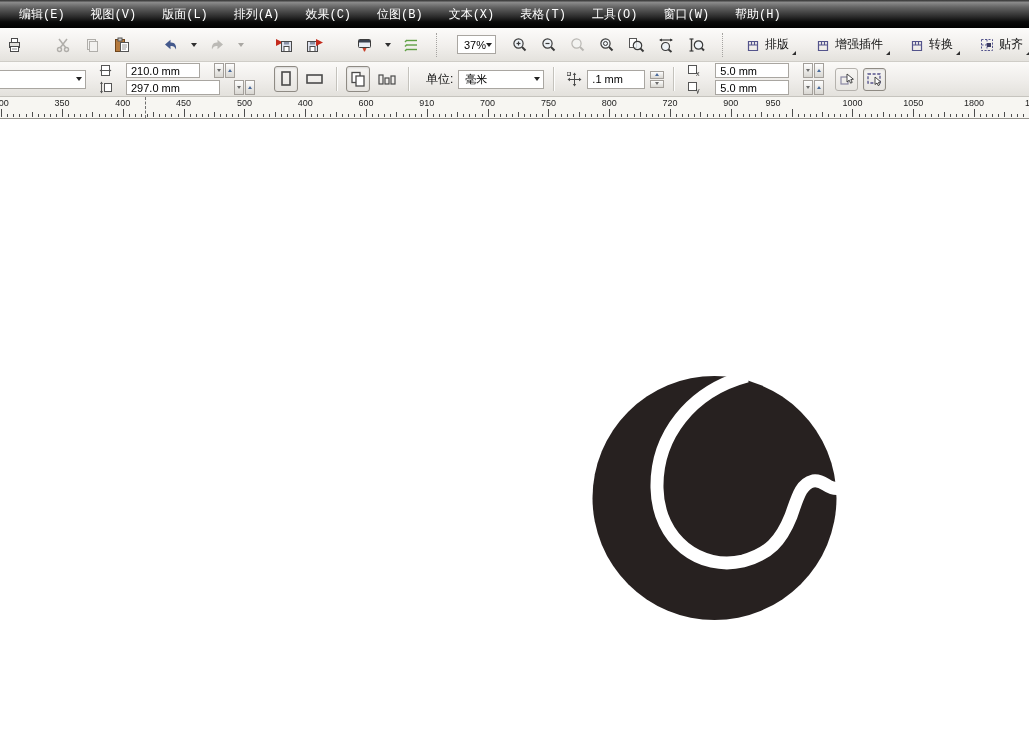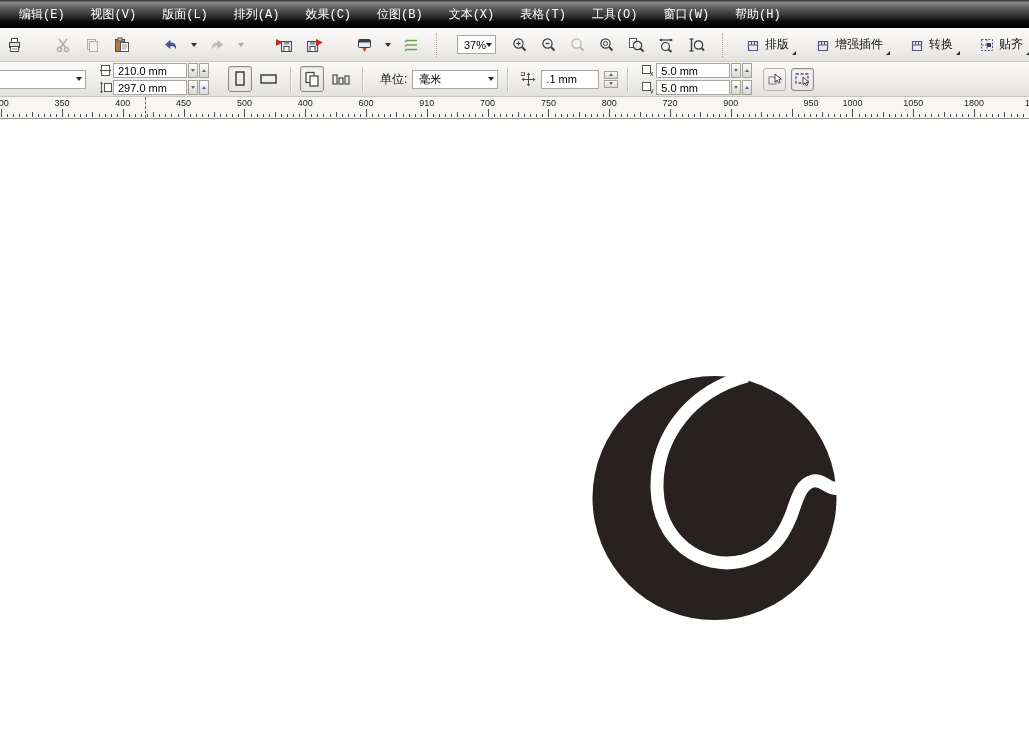--- a/index.html
+++ b/index.html
@@ -34,21 +34,21 @@
 
   .combo { background:#fff; border:1px solid #a9a6a1; height:19px; display:flex; align-items:center; justify-content:space-between; font-size:11px; padding:0 3px 0 6px; }
   .combo .tri-dn { border-top-color:#222; }
   .zoom-combo { width:90px; margin:0 4px; }
 
   .docker-btn { position:relative; display:flex; align-items:center; gap:4px; height:24px; padding:0 9px 0 6px; font-size:12px; color:#111; white-space:nowrap; }
   .corner { position:absolute; right:2px; bottom:2px; width:0; height:0; border-left:4px solid transparent; border-bottom:4px solid #2f2f2f; }
 
   
   .dimcol { display:flex; flex-direction:column; gap:2px; }
-  .dimrow { display:flex; align-items:center; gap:1px; }
+  .dimrow { display:flex; align-items:center; gap:14px; }
   .field { background:#fff; border:1px solid #a9a6a1; height:15px; font-size:11px; display:flex; align-items:center; padding:0 4px; }
   .spin-h { display:flex; gap:1px; }
   .spin-h .sbtn { width:10px; height:15px; background:linear-gradient(#fefefe,#d9d7d2); border:1px solid #a39f9a; display:flex; align-items:center; justify-content:center; }
   .sbtn .t-dn { width:0;height:0;border-left:2.5px solid transparent;border-right:2.5px solid transparent;border-top:3.5px solid #6b6b6b; }
   .sbtn .t-up { width:0;height:0;border-left:2.5px solid transparent;border-right:2.5px solid transparent;border-bottom:3.5px solid #4a6a9a; }
   .spin-v { display:flex; flex-direction:column; gap:1px; }
   .spin-v .sbtn { width:14px; height:8px; background:linear-gradient(#fefefe,#d9d7d2); border:1px solid #a39f9a; display:flex; align-items:center; justify-content:center; }
   .toggle { width:24px; height:26px; display:flex; align-items:center; justify-content:center; border:1px solid transparent; }
   .toggle.pressed { border:1px solid #8f8b84; border-radius:3px; background:linear-gradient(#f6f5f3,#e7e5e1); box-shadow:inset 0 1px 2px rgba(0,0,0,.12); }
   .lbl { font-size:12px; color:#111; white-space:nowrap; }
@@ -338,21 +338,21 @@
       </div>
       <div class="dimrow">
         <span>
             <svg class="ico" width="13" height="13">
               <line x1="2.5" y1="1" x2="2.5" y2="12" stroke="#555"></line>
               <polygon points="2.5,0.5 1,3 4,3" fill="#555"></polygon>
               <polygon points="2.5,12.5 1,10 4,10" fill="#555"></polygon>
               <rect x="5.5" y="2.5" width="7" height="8" fill="#fff" stroke="#555"></rect>
             </svg>
           </span>
-        <div class="field" style="width:74px;">
+        <div class="field" style="width:94px;">
             <span>297.0 mm</span>
           </div>
         <div class="spin-h">
           <div class="sbtn">
               <span class="t-dn"></span>
             </div>
           <div class="sbtn">
               <span class="t-up"></span>
             </div>
         </div>
@@ -655,21 +655,21 @@
       <div class="rlabel" style="left: 183.6px;">450</div>
       <div class="rlabel" style="left: 244.4px;">500</div>
       <div class="rlabel" style="left: 305.2px;">400</div>
       <div class="rlabel" style="left: 366px;">600</div>
       <div class="rlabel" style="left: 426.8px;">910</div>
       <div class="rlabel" style="left: 487.6px; text-align: right;">700</div>
       <div class="rlabel" style="left: 548.4px;">750</div>
       <div class="rlabel" style="left: 609.2px;">800</div>
       <div class="rlabel" style="left: 670px;">720</div>
       <div class="rlabel" style="left: 730.8px;">900</div>
-      <div class="rlabel" style="left: 811px;">950</div>
+      <div class="rlabel" style="left: 773px;">950</div>
       <div class="rlabel" style="left: 852.4px;">1000</div>
       <div class="rlabel" style="left: 913.2px;">1050</div>
       <div class="rlabel" style="left: 974px;">1800</div>
       <div class="rlabel" style="left: 1034.8px;">1150</div>
       <div class="page-marker" style="left: 145px;"></div>
     </div>
 
   <div class="canvas">
     <svg class="ball" width="252" height="248" viewBox="0 0 252 248">
       <circle id="ball-circle" cx="123.5" cy="123" r="122" fill="#272120"></circle>

